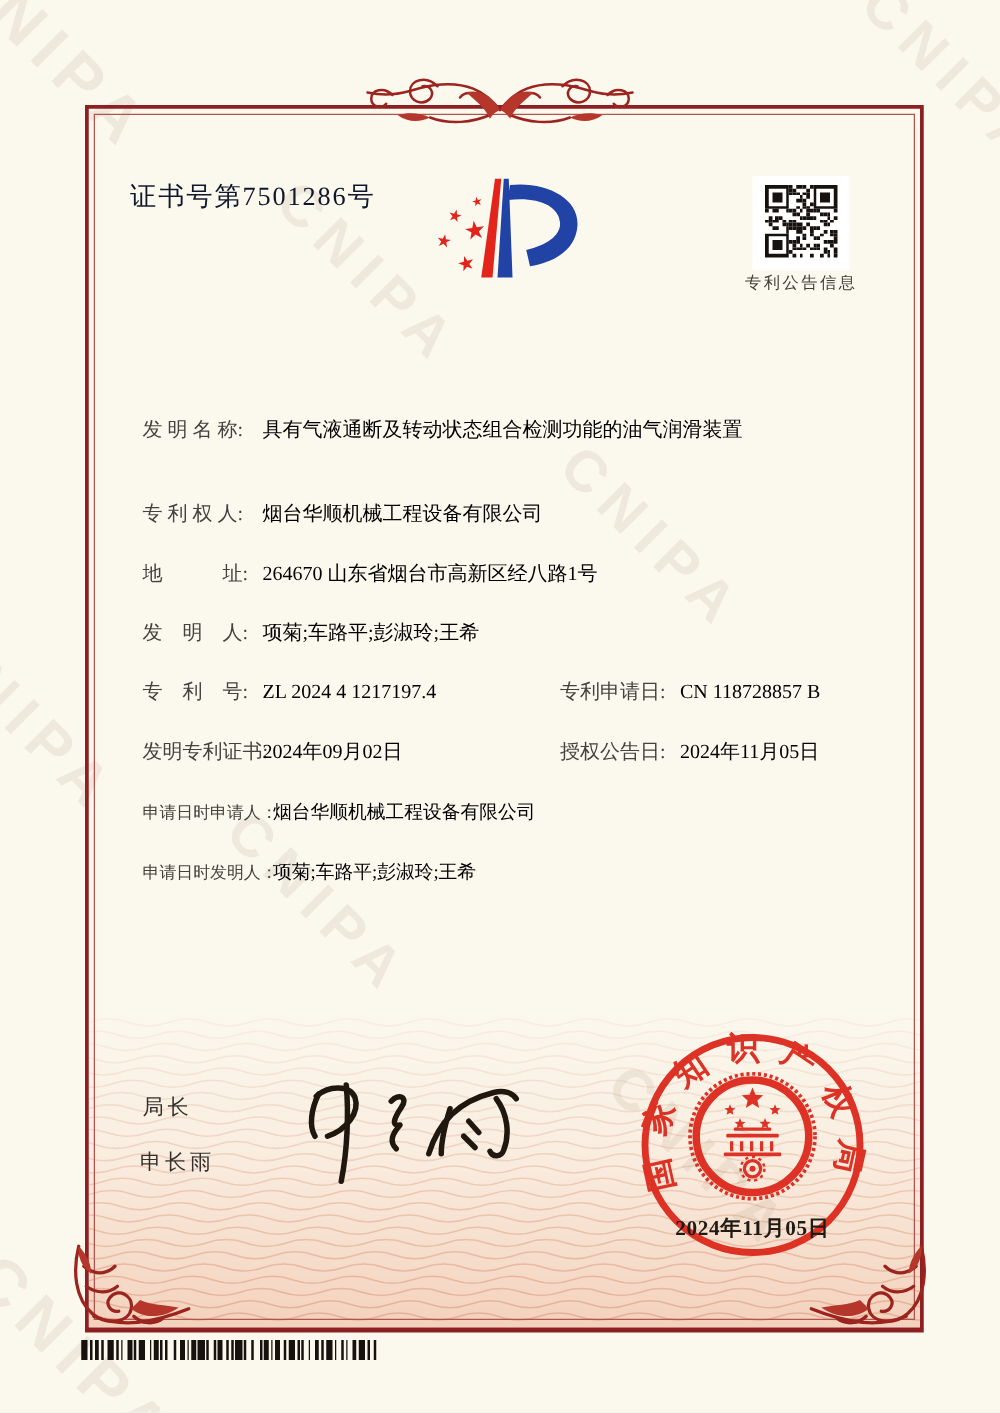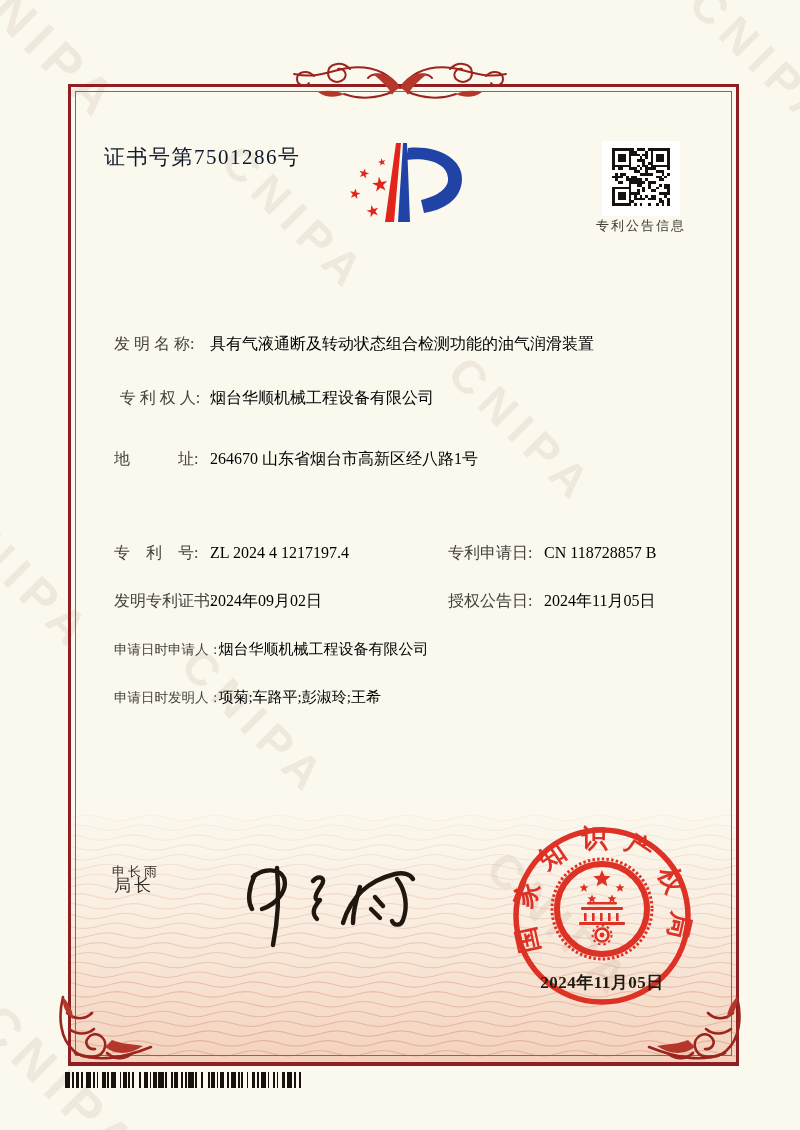--- a/index.html
+++ b/index.html
@@ -44,21 +44,21 @@
   .fvalue{color:#000000;}
   .rcol{position:absolute; left:334px; top:0; white-space:nowrap;}
   .row-sm{font-size:13.5px;}
   .row-sm .flabel{width:101px;}
   .row-sm .fvalue{font-size:15px;}
   
   .statement{position:absolute; left:97px; top:761px; width:634px; z-index:5;
     font-size:15px; line-height:31px; text-indent:60px; color:#37332e;}
   
   .signer-title{position:absolute; left:114px; top:874px; font-size:17px; letter-spacing:3px; color:#33302b; z-index:5;}
-  .signer-name{position:absolute; left:112px; top:863px; font-size:13px; letter-spacing:3px; color:#33302b; z-index:5;}
+  .signer-name{position:absolute; left:112px; top:918px; font-size:17px; letter-spacing:3px; color:#33302b; z-index:5;}
   .signature{position:absolute; left:225px; top:845px; z-index:5;}
   
   .seal{position:absolute; left:507px; top:821px; z-index:7; opacity:0.96;}
   
   .page-info{position:absolute; left:0; top:1031px; width:800px; text-align:center;
     font-size:13.5px; letter-spacing:1px; color:#3a3731; z-index:5;}
   .barcode{position:absolute; left:65px; top:1072px; width:238px; height:16px; z-index:5;}
 </style>
 </head>
 <body>
@@ -313,27 +313,31 @@
         <div style="position:absolute;left:5.523809523809524px;top:44.19047619047619px;width:8.285714285714285px;height:8.285714285714285px;background:#17120e"></div>
       </div>
   </div>
   <div class="qr-label">专利公告信息</div>
 
 
   <div class="row" style="top:334px;">
     <span class="flabel">发 明 名 称:</span>
     <span class="fvalue">具有气液通断及转动状态组合检测功能的油气润滑装置</span>
   </div>
-  <div class="row" style="top:388px;text-align:center;">
+  <div class="row" style="top:401px;">
     <span class="flabel">专 利 权 人:</span>
     <span class="fvalue">烟台华顺机械工程设备有限公司</span>
   </div>
   <div class="row" style="top:449px;">
     <span class="flabel">地　　　址:</span>
     <span class="fvalue">264670 山东省烟台市高新区经八路1号</span>
+  </div>
+  <div class="row" style="top:496px;">
+    <span class="flabel">发　明　人:</span>
+    <span class="fvalue">项菊;车路平;彭淑玲;王希</span>
   </div>
   <div class="row" style="top:543px;">
     <span class="flabel">专　利　号:</span>
     <span class="fvalue">ZL 2024 4 1217197.4</span>
     <span class="rcol">
       <span class="flabel">专利申请日:</span>
       <span class="fvalue">CN 118728857 B</span>
     </span>
   </div>
   <div class="row" style="top:591px;">

